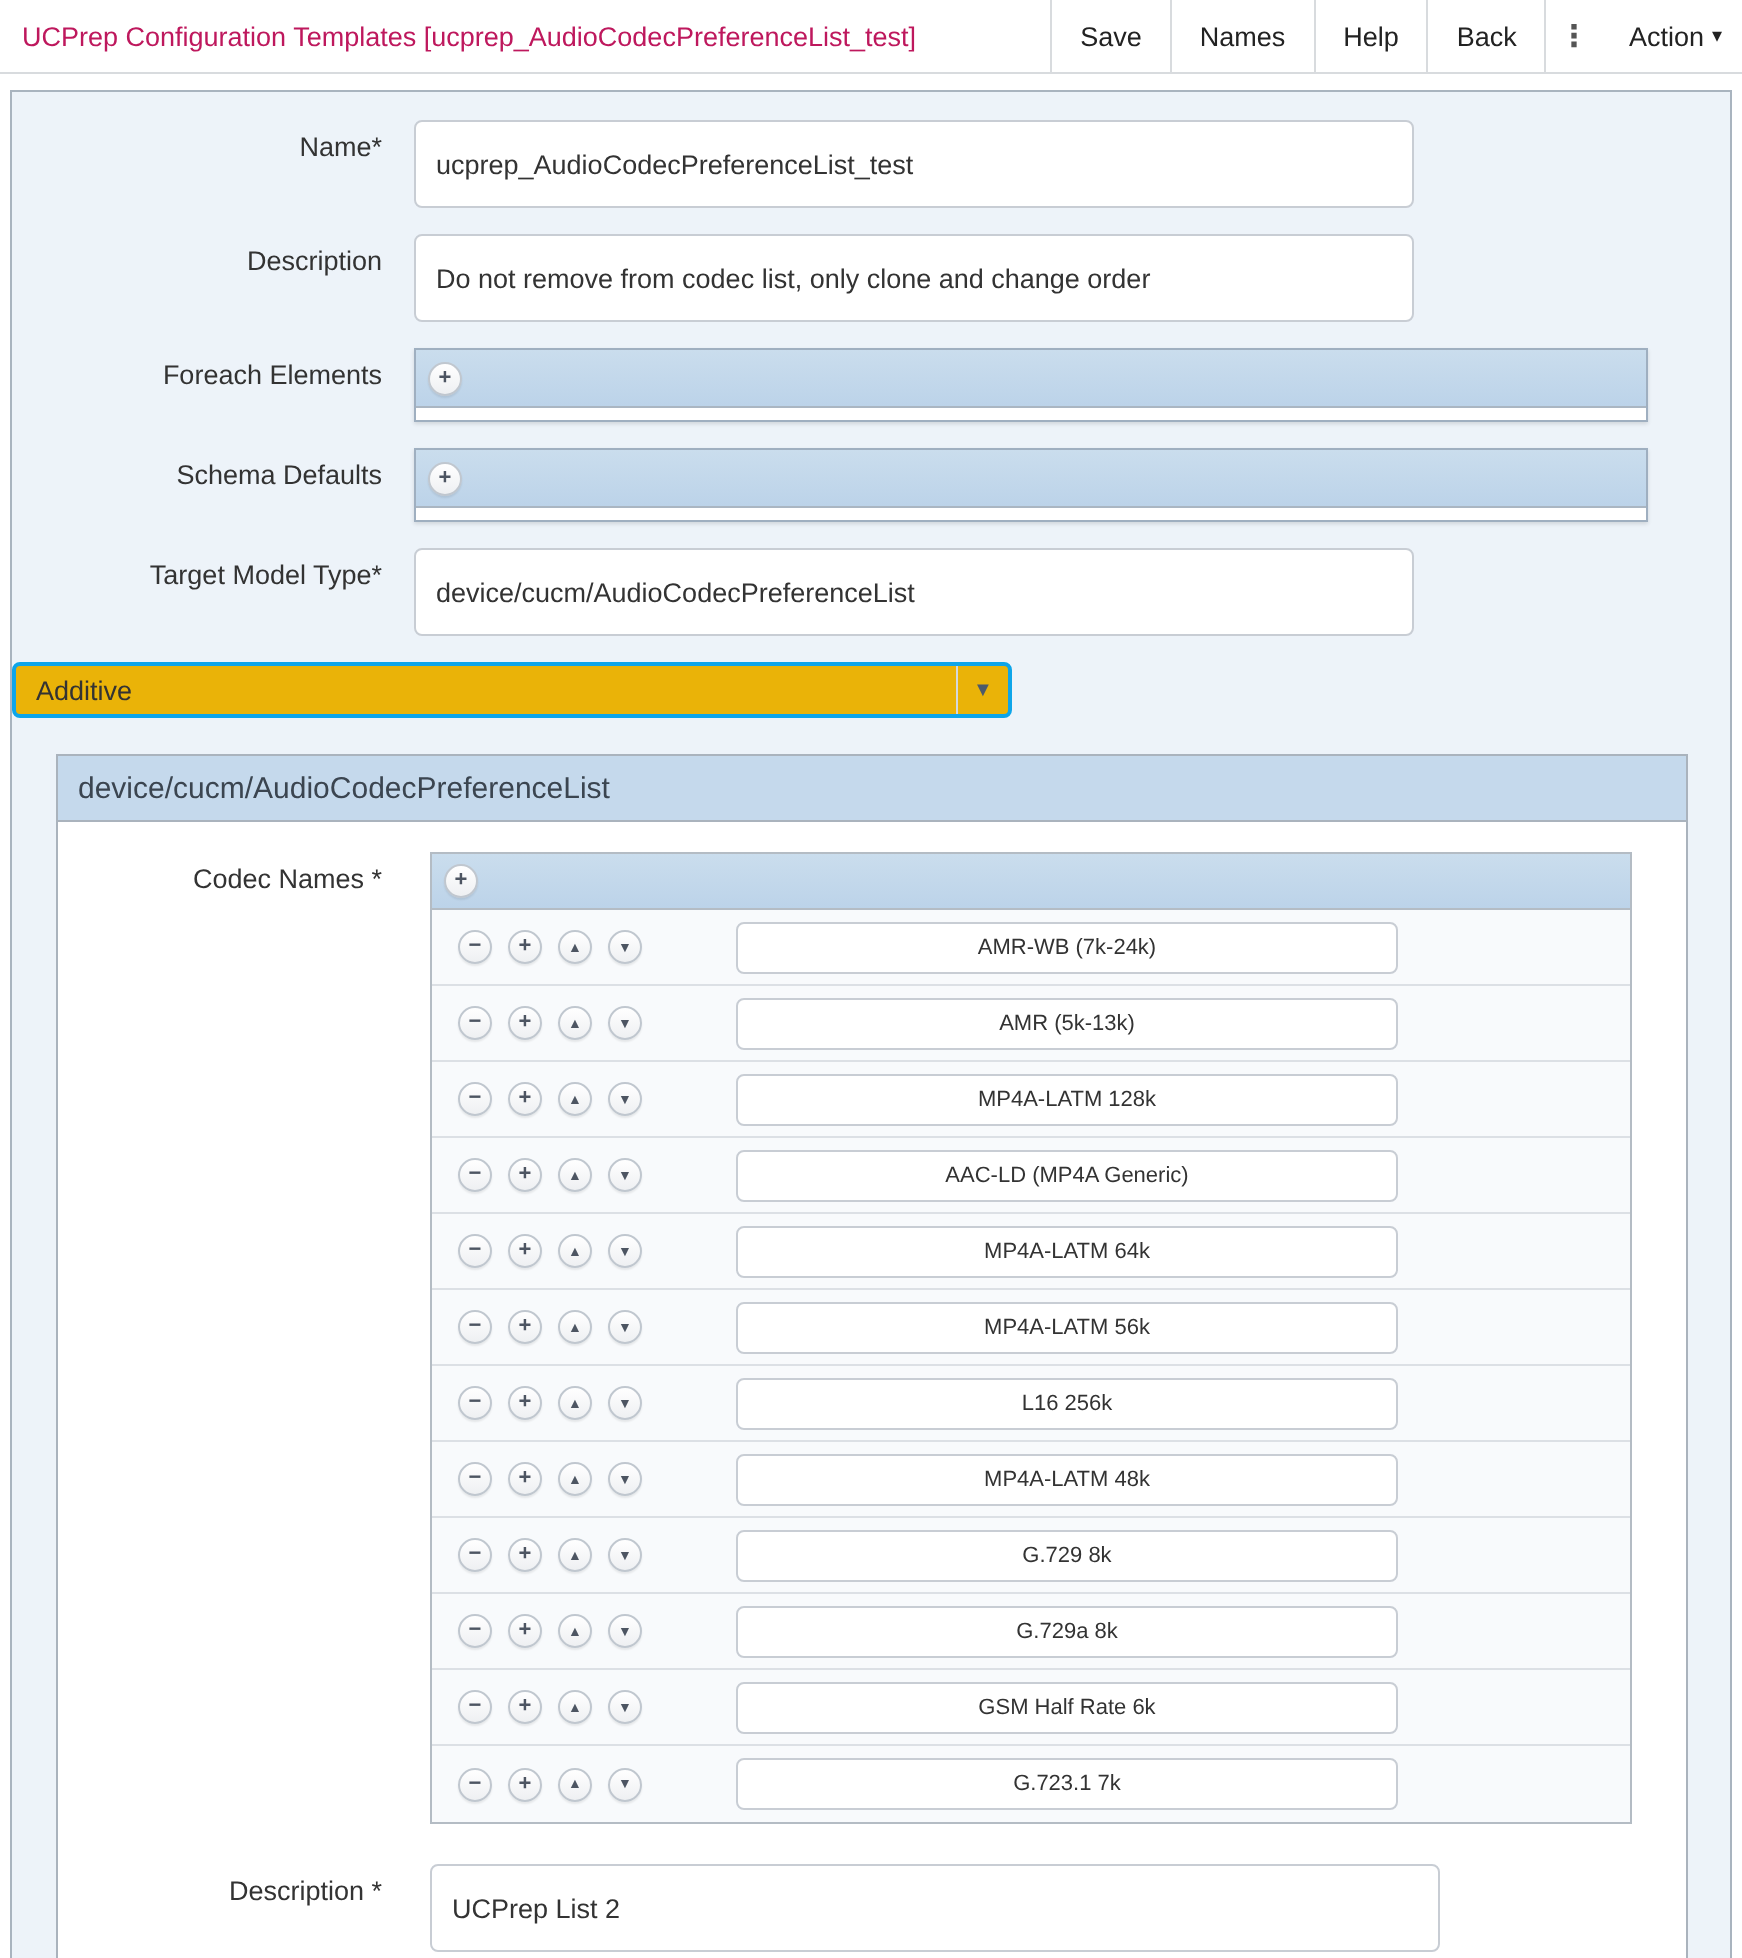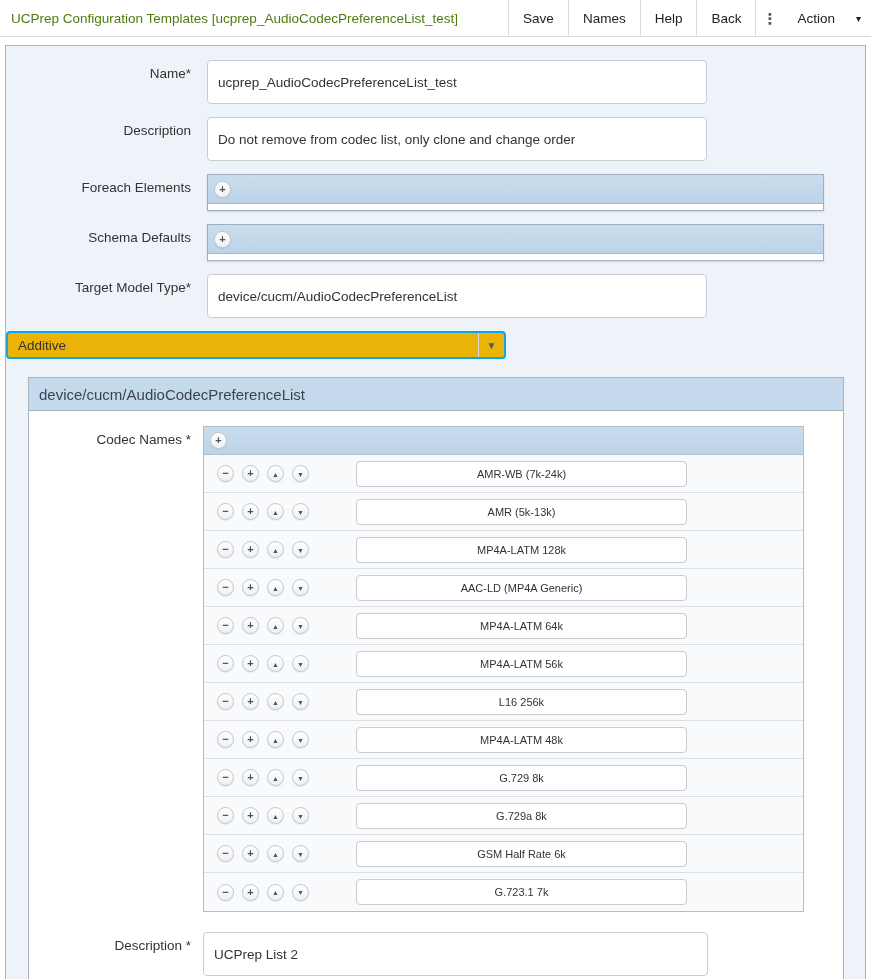--- a/index.html
+++ b/index.html
@@ -3,28 +3,28 @@
 <meta charset="utf-8">
 <style>
   * { margin:0; padding:0; box-sizing:border-box; }
   html,body { background:#ffffff; font-family:"Liberation Sans","DejaVu Sans",sans-serif; }
   body { width:871px; height:979px; overflow:hidden; color:#333; }
 
   
   .toolbar { height:37px; background:#fff; border-bottom:1px solid #d8dbde;
              display:flex; align-items:stretch; }
   .toolbar-title { flex:1; display:flex; align-items:center; padding-left:11px;
-                   font-size:13.5px; color:#4d7c0f; white-space:nowrap; overflow:hidden; }
+                   font-size:13.5px; color:#be185d; white-space:nowrap; overflow:hidden; }
   .toolbar-actions { display:flex; align-items:stretch; }
   .tb-btn { border:none; border-left:1px solid #d8dbde; background:#fff; cursor:pointer;
             padding:0 14px; font-size:13.5px; color:#222; display:flex; align-items:center;
             font-family:inherit; white-space:nowrap; }
   .dot-sep { border-left:1px solid #d8dbde; display:flex; align-items:center;
              padding:0 6px; color:#555; font-size:15px; font-weight:bold; line-height:1; }
-  .tb-action { border-left:none; gap:21px; padding-right:10px; }
+  .tb-action { border-left:none; gap:4px; padding-right:10px; }
   .caret { font-size:10px; color:#222; line-height:1; padding-top:2px; }
 
   
   .panel { margin:8px 5px 0 5px; width:861px; background:#edf3f9;
            border:1px solid #a9b4bf; padding:14px 0; }
 
   .frow { display:flex; align-items:flex-start; margin-bottom:13px; }
   .frow:last-child { margin-bottom:0; }
   .flabel { width:185px; text-align:right; margin-right:16px; padding-top:6px;
             font-size:13.5px; color:#333; flex-shrink:0; }
@@ -55,21 +55,21 @@
 
   
   .model-section { margin:18px 0 0 22px; width:816px; background:#fff;
                    border:1px solid #aab3bd; }
   .model-header { height:33px; background:#c5d9ec; border-bottom:1px solid #aab3bd;
                   display:flex; align-items:center; padding-left:10px;
                   font-size:15px; color:#3b4550; }
   .model-body { padding:15px 0 14px 0; }
   .srow { display:flex; align-items:flex-start; margin-bottom:13px; }
   .srow:last-child { margin-bottom:0; }
-  .slabel { width:162px; text-align:right; margin-right:12px; padding-top:6px;
+  .slabel { width:162px; text-align:right; margin-right:24px; padding-top:6px;
             font-size:13.5px; color:#333; flex-shrink:0; }
   .sinput { width:505px; }
 
   
   .codecbox { width:601px; border:1px solid #b4bcc4; }
   .codecbox-header { height:28px; background:linear-gradient(#cadded,#bcd3e9);
                      border-bottom:1px solid #b4bcc4; display:flex; align-items:center;
                      padding-left:6px; }
   .codec-list { background:#f8fafc; }
   .codec-row { height:38px; display:flex; align-items:center; padding-left:13px;

